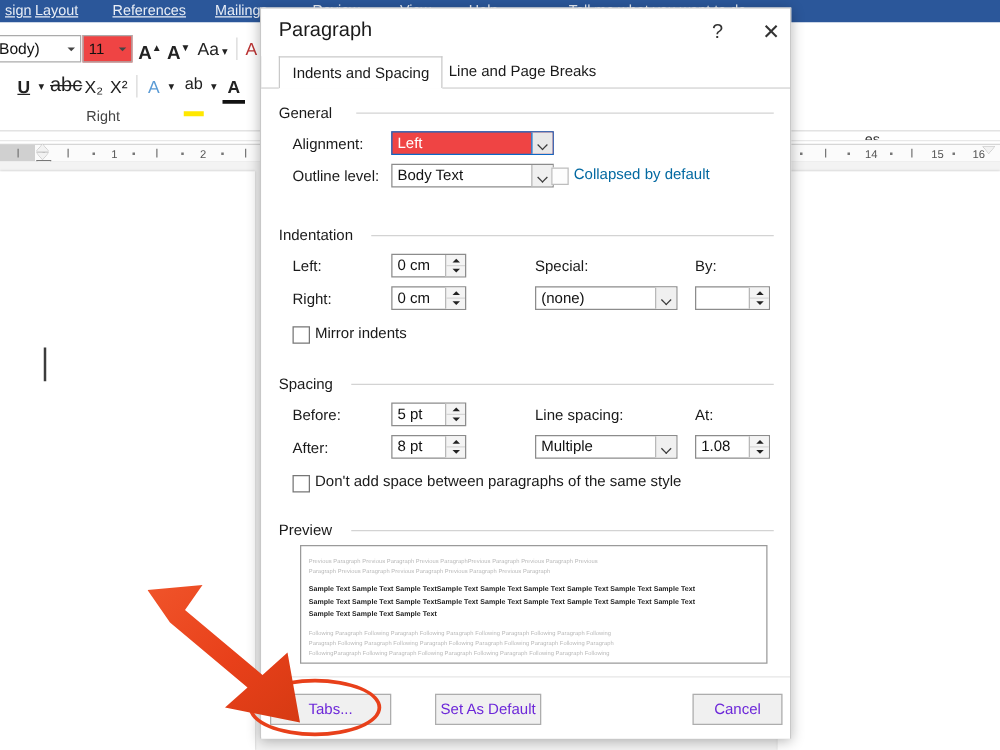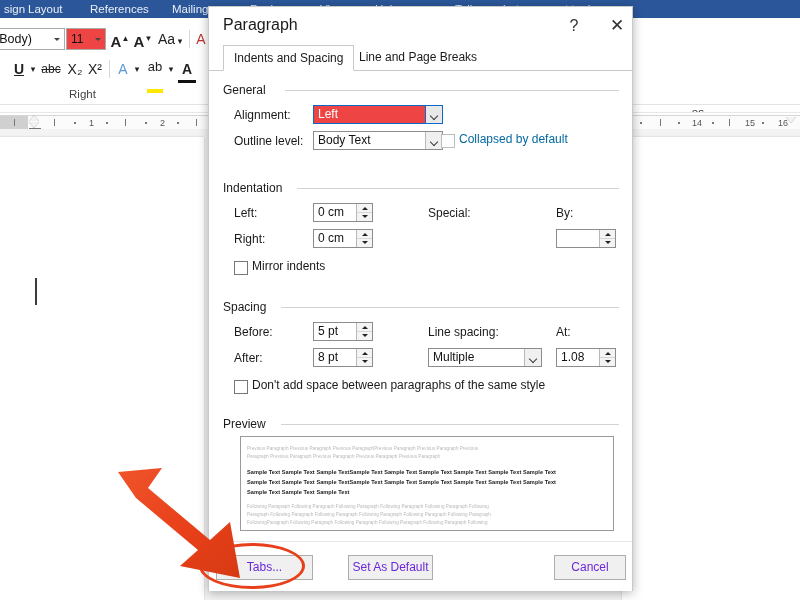--- a/index.html
+++ b/index.html
@@ -13,21 +13,21 @@
 
   
   #word-app{position:absolute;left:0;top:0;width:800px;height:600px;background:#ffffff;}
 
   .ribbon-tabs{
     position:absolute;left:0;top:0;width:800px;height:18px;
     background:#2b579a;color:#ffffff;font-size:11.5px;
     overflow:hidden;white-space:nowrap;
   }
   .ribbon-tabs .rt{
-    position:absolute;top:1px;line-height:16px;color:#e9eef6;
+    position:absolute;top:1px;line-height:16px;color:#e9eef6;text-decoration:underline;
   }
 
   .ribbon-body{
     position:absolute;left:0;top:18px;width:800px;height:86px;
     background:#ffffff;border-bottom:1px solid #d4d4d4;
   }
 
   
   .fontrow1{position:absolute;left:0;top:10px;height:26px;}
   .combo-font{
@@ -229,21 +229,21 @@
       <div class="ic grow" style="left:110px;top:0;width:20px;"><b>A</b><sup>▲</sup></div>
       <div class="ic grow" style="left:133px;top:0;width:20px;"><b>A</b><sup>▼</sup></div>
       <div class="ic" style="left:158px;top:0;width:24px;"><span>Aa</span><span style="font-size:9px">&nbsp;▾</span></div>
       <div class="divider-v" style="left:189px;top:2px;height:18px;"></div>
       <div class="ic" style="left:193px;top:0;width:16px;color:#b33;">A</div>
     </div>
 
     <div class="fontrow2">
       <div class="ic" style="left:10px;top:0;width:18px;text-decoration:underline;font-weight:bold;"><span>U</span></div>
       <div class="ic" style="left:28px;top:0;width:10px;font-size:9px;">▾</div>
-      <div class="ic" style="left:40px;top:0;width:22px;text-decoration:line-through;font-size:12px;"><span>abc</span></div>
+      <div class="ic" style="left:40px;top:0;width:22px;text-decoration:line-through;font-size:16px;"><span>abc</span></div>
       <div class="ic" style="left:66px;top:0;width:18px;"><span>X₂</span></div>
       <div class="ic" style="left:86px;top:0;width:18px;"><span>X²</span></div>
       <div class="divider-v" style="left:109px;top:2px;height:18px;"></div>
       <div class="ic" style="left:114px;top:0;width:18px;color:#5b9bd5;"><span>A</span></div>
       <div class="ic" style="left:132px;top:0;width:10px;font-size:9px;">▾</div>
       <div class="ic" style="left:144px;top:-2px;width:22px;font-size:13px;">
         <span>ab</span><br>
         <span class="hl-yellow"></span>
       </div>
       <div class="ic" style="left:166px;top:0;width:10px;font-size:9px;">▾</div>
@@ -371,20 +371,24 @@
         <span class="sv">0 cm</span>
         <span class="spinbtns">
             <span class="up"></span>
             <span class="dn"></span>
           </span>
       </div>
 
       <div class="fld-label" style="left:205px;top:25px;">
         <span>Special:</span>
       </div>
+      <div class="combobox" style="left:205px;top:48px;width:114px;">
+        <span class="cbv">(none)</span>
+        <span class="cbbtn"></span>
+      </div>
 
       <div class="fld-label" style="left:333px;top:25px;">
         <span>By:</span>
       </div>
       <div class="spinwrap" style="left:333px;top:48px;width:60px;">
         <span class="sv"></span>
         <span class="spinbtns">
             <span class="up"></span>
             <span class="dn"></span>
           </span>

